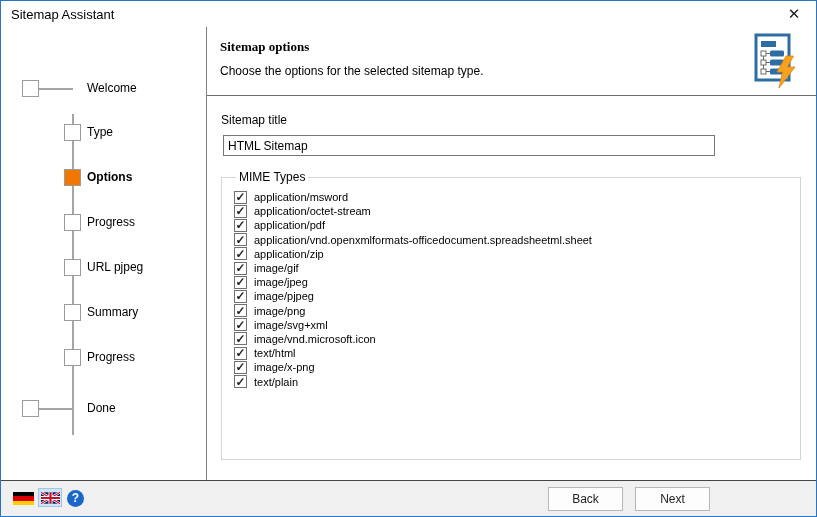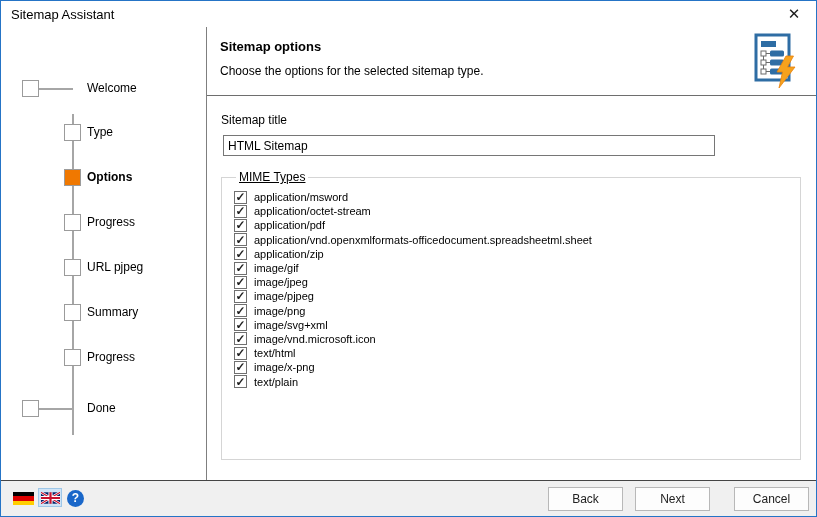--- a/index.html
+++ b/index.html
@@ -33,35 +33,35 @@
   .step-lbl{
     position:absolute; left:86px; font-size:12px; color:#000; line-height:17px;
   }
   .step-lbl.active{ font-weight:bold; }
   
   .vdivider{ position:absolute; left:205px; top:26px; bottom:36px; width:1px; background:#7f7f7f; }
   .rheader{
     position:absolute; left:206px; top:26px; right:0; height:69px; background:#fff;
     border-bottom:1px solid #6e6e6e;
   }
-  .rheader .h-title{ position:absolute; left:13px; top:12px; font-size:13px; font-weight:bold; color:#000; }
+  .rheader .h-title{ position:absolute; left:13px; top:12px; font-size:13px; font-weight:bold; color:#000;font-family:Liberation Serif, serif; }
   .rheader .h-sub{ position:absolute; left:13px; top:37px; font-size:12px; color:#000; }
   .h-icon{ position:absolute; right:18px; top:6px; width:44px; height:56px; }
   .rmain{ position:absolute; left:206px; top:95px; right:0; bottom:36px; background:#fff; }
   .field-label{ position:absolute; left:14px; top:17px; font-size:12px; color:#000; }
   .title-input{
     position:absolute; left:16px; top:39px; width:492px; height:21px;
     border:1px solid #767676; background:#fff; font-family:"Liberation Sans",sans-serif;
     font-size:12px; color:#000; padding:0 4px; outline:none;
   }
   fieldset.groupbox{
     position:absolute; left:14px; top:74px; width:580px; height:290px;
     border:1px solid #d5d5d5; padding:6px 0 0 12px;
   }
-  fieldset.groupbox legend{ font-size:12px; color:#000; padding:0 3px; margin-left:2px;text-decoration:underline; }
+  fieldset.groupbox legend{ font-size:12px; color:#000; padding:0 3px; margin-left:2px; }
   .mime-row{ display:flex; align-items:center; height:14.2px; }
   .cbx{
     position:relative; width:13px; height:13px; border:1px solid #707070; background:#fff;
     flex:0 0 13px; cursor:pointer;
   }
   .cbx::after{
     content:"\2713"; position:absolute; left:0.5px; top:-1.5px;
     font-size:12px; font-weight:bold; color:#1f1f1f;
   }
   .mime-label{ font-size:11px; color:#000; margin-left:7px; white-space:nowrap; }
@@ -231,16 +231,15 @@
         <path d="M0,0 L60,36 M60,0 L0,36" stroke="#ffffff" stroke-width="8"></path>
         <path d="M0,0 L60,36 M60,0 L0,36" stroke="#C8102E" stroke-width="3.5"></path>
         <path d="M30,0 V36 M0,18 H60" stroke="#ffffff" stroke-width="13"></path>
         <path d="M30,0 V36 M0,18 H60" stroke="#C8102E" stroke-width="7"></path>
       </svg>
     </div>
     <div class="help-btn">?</div>
 
     <button class="btn btn-back">Back</button>
     <button class="btn btn-next">Next</button>
-    <button class="btn btn-cancel">Cancel</button>
   </div>
 
 </div>
 
 </body></html>

